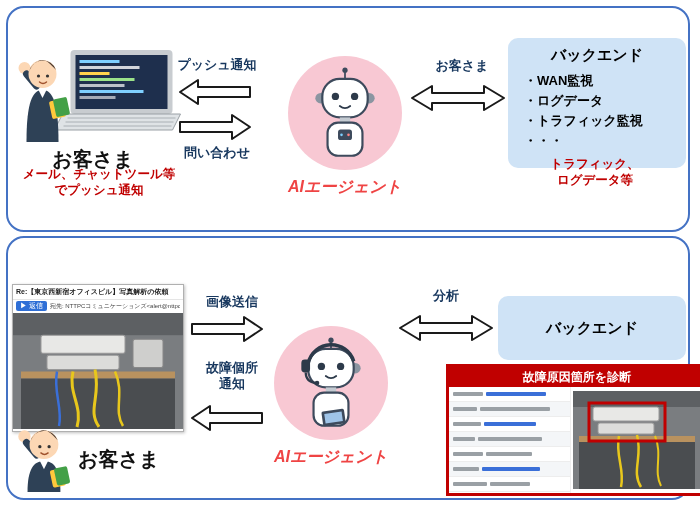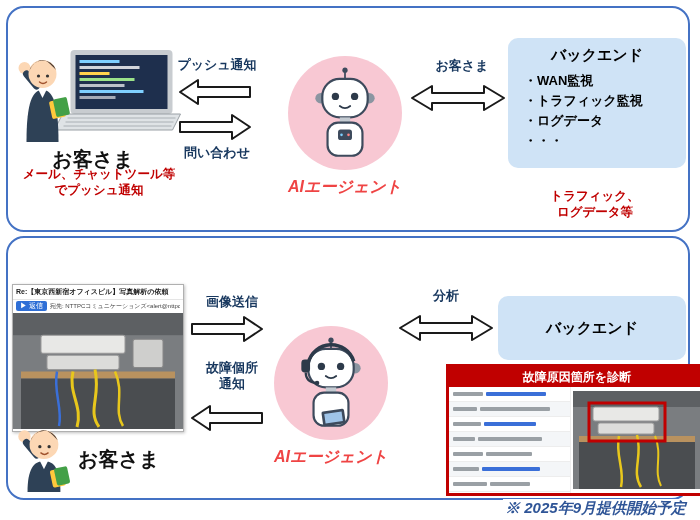--- a/index.html
+++ b/index.html
@@ -122,26 +122,26 @@
 
   <div class="abs arrow-label" style="left:420px; top:58px; width:84px;">お客さま</div>
   <svg class="abs block-arrow" style="left:410px; top:82px;" width="96" height="32" viewBox="0 0 96 32">
     <polygon points="2,16 22,4 22,11 74,11 74,4 94,16 74,28 74,21 22,21 22,28"></polygon>
   </svg>
 
   <div class="backend-box" style="left:508px; top:38px; width:178px; height:130px;">
     <div class="backend-title">バックエンド</div>
     <div class="backend-items">
       <div>・WAN監視</div>
+      <div>・ログデータ</div>
       <div>・トラフィック監視</div>
-      <div>・ログデータ</div>
       <div>・・・</div>
     </div>
   </div>
-  <div class="abs red-note preline" style="left:500px; top:188px; width:190px;">トラフィック、
+  <div class="abs red-note preline" style="left:500px; top:156px; width:190px;">トラフィック、
 ログデータ等</div>
 
   <div id="panel2" class="panel"></div>
 
   <div class="email-shot" style="left:12px; top:284px;">
     <div class="email-subject">Re:【東京西新宿オフィスビル】写真解析の依頼</div>
     <div class="email-row">
       <span class="reply-btn">▶ <span>返信</span></span>
       <span class="email-to">宛先: NTTPCコミュニケーションズ&lt;alert@nttpc.co.jp&gt;</span>
     </div>
@@ -235,15 +235,14 @@
         <rect x="6" y="45" width="116" height="6" fill="#b9925f"></rect>
         <rect x="6" y="51" width="116" height="47" fill="#4a4d50"></rect>
         <path d="M46 45 C42 65 52 78 48 96" stroke="#e8c71c" stroke-width="2.5" fill="none"></path>
         <path d="M64 44 C70 66 58 80 68 96" stroke="#e8c71c" stroke-width="2.5" fill="none"></path>
         <path d="M82 45 C90 64 80 80 88 95" stroke="#e8c71c" stroke-width="2" fill="none"></path>
         <rect x="16" y="12" width="76" height="38" fill="none" stroke="#c00000" stroke-width="3"></rect>
       </svg>
     </div>
   </div>
 
-  <div class="footnote">※ 2025年9月提供開始予定</div>
 
 </div>
 
 </body></html>

